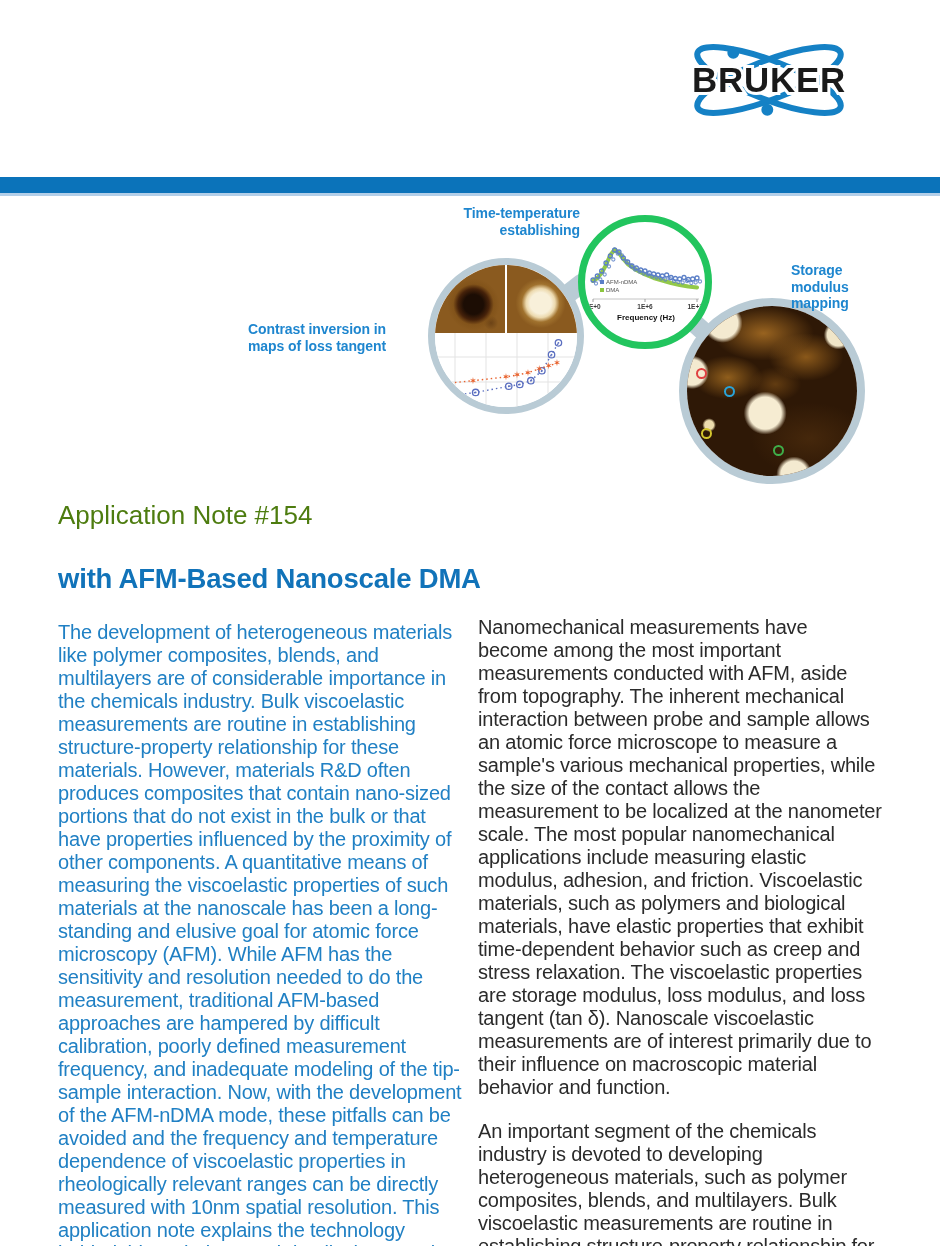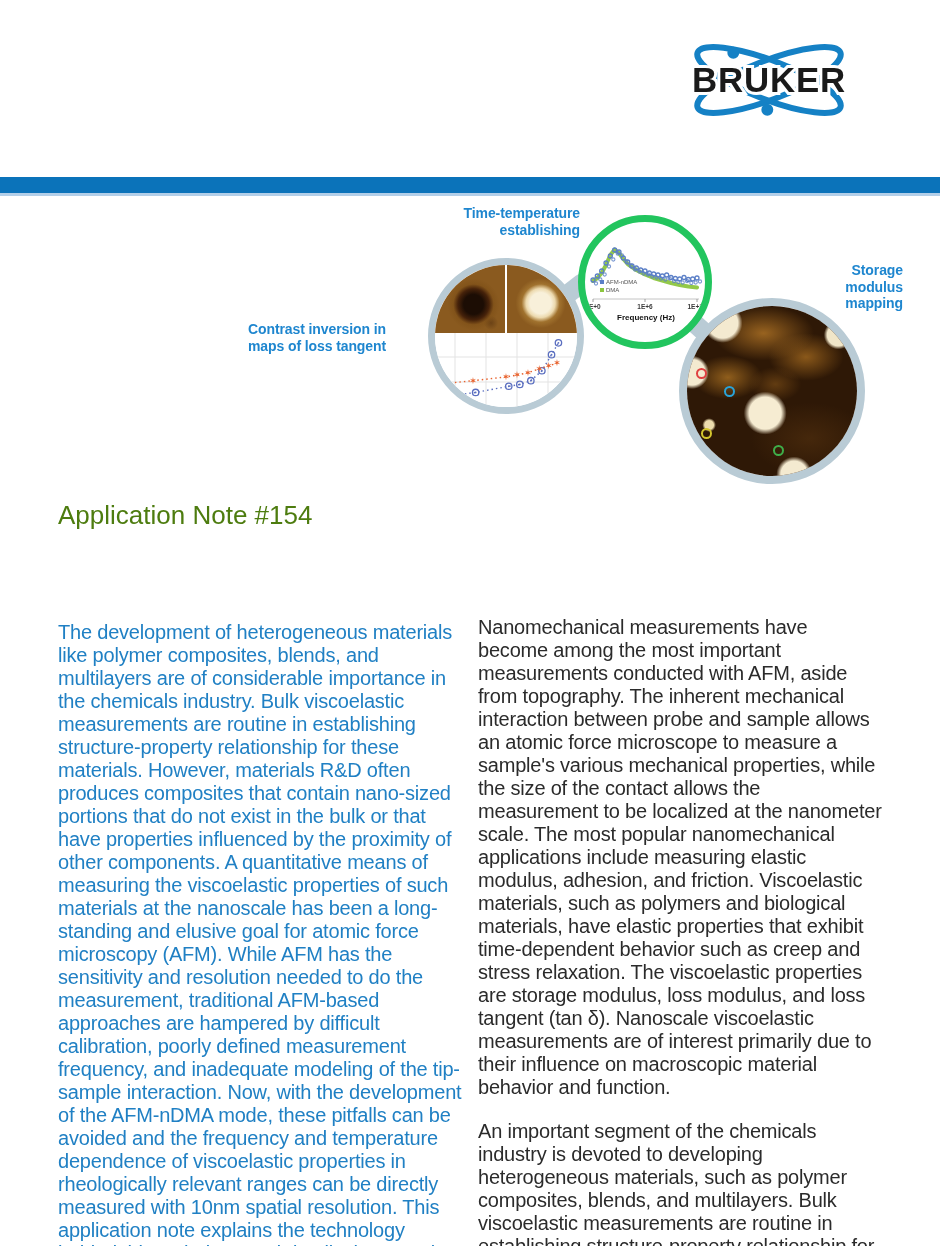--- a/index.html
+++ b/index.html
@@ -53,21 +53,21 @@
       #2e1806;
   }
   .ring{position:absolute;width:11px;height:11px;border-radius:50%;box-sizing:border-box;border:2px solid;}
   .ring-red{left:9px;top:62px;border-color:#e04040;}
   .ring-cyan{left:37px;top:80px;border-color:#29a3d8;}
   .ring-yellow{left:14px;top:122px;border-color:#d4c62e;}
   .ring-green{left:86px;top:139px;border-color:#3fae49;}
   .hero-label{position:absolute;z-index:3;color:#1e86cf;font-size:14px;font-weight:600;line-height:16.5px;letter-spacing:-0.1px;}
   .label-tts{left:418px;top:205px;width:162px;text-align:right;}
   .label-contrast{left:248px;top:321px;width:164px;text-align:left;}
-  .label-storage{left:791px;top:262px;width:112px;text-align:right;}
+  .label-storage{left:791px;top:262px;width:112px;text-align:left;}
   
   .kicker{position:absolute;left:58px;top:500px;font-size:26px;color:#4d7c0f;}
   .headline{position:absolute;left:58px;top:532px;margin:0;font-size:27.5px;line-height:31px;font-weight:700;color:#1173b9;letter-spacing:-0.2px;}
   
   .col{position:absolute;}
   .col p{margin:0 0 21px 0;font-size:20px;line-height:23px;letter-spacing:-0.2px;}
   .col-left{left:58px;top:621px;width:408px;color:#2080c4;}
   .col-right{left:478px;top:616px;width:404px;color:#2b2b2b;}
   .col-right h2{margin:0 0 15px 0;font-size:17px;font-weight:700;color:#1173b9;letter-spacing:-0.1px;}
   
@@ -214,21 +214,21 @@
       <div class="storage-img">
         <div class="ring ring-red"></div>
         <div class="ring ring-cyan"></div>
         <div class="ring ring-yellow"></div>
         <div class="ring ring-green"></div>
       </div>
     </div>
   </div>
 
   <div class="kicker">Application Note #154</div>
-  <h1 class="headline"><br></h1>
+  <h1 class="headline"><br><span>with AFM-Based Nanoscale DMA</span></h1>
 
   <div class="col col-left">
     <p>The development of heterogeneous materials like polymer composites, blends, and multilayers are of considerable importance in the chemicals industry. Bulk viscoelastic measurements are routine in establishing structure-property relationship for these materials. However, materials R&amp;D often produces composites that contain nano-sized portions that do not exist in the bulk or that have properties influenced by the proximity of other components. A quantitative means of measuring the viscoelastic properties of such materials at the nanoscale has been a long-standing and elusive goal for atomic force microscopy (AFM). While AFM has the sensitivity and resolution needed to do the measurement, traditional AFM-based approaches are hampered by difficult calibration, poorly defined measurement frequency, and inadequate modeling of the tip-sample interaction. Now, with the development of the AFM-nDMA mode, these pitfalls can be avoided and the frequency and temperature dependence of viscoelastic properties in rheologically relevant ranges can be directly measured with 10nm spatial resolution. This application note explains the technology behind this technique and details the ways it enables investigation of previously inaccessible microscopic domains in heterogeneous polymeric materials.</p>
   </div>
   <div class="col col-right">
     <p>Nanomechanical measurements have become among the most important measurements conducted with AFM, aside from topography. The inherent mechanical interaction between probe and sample allows an atomic force microscope to measure a sample's various mechanical properties, while the size of the contact allows the measurement to be localized at the nanometer scale. The most popular nanomechanical applications include measuring elastic modulus, adhesion, and friction. Viscoelastic materials, such as polymers and biological materials, have elastic properties that exhibit time-dependent behavior such as creep and stress relaxation. The viscoelastic properties are storage modulus, loss modulus, and loss tangent (tan δ). Nanoscale viscoelastic measurements are of interest primarily due to their influence on macroscopic material behavior and function.</p>
     <p>An important segment of the chemicals industry is devoted to developing heterogeneous materials, such as polymer composites, blends, and multilayers. Bulk viscoelastic measurements are routine in establishing structure-property relationship for these materials, especially in the development of a material's mechanical properties. However, material research and development often produces composites or blends that contain nano-sized domains of components that do not exist in the bulk or have properties that are influenced by the proximity of other components (interphase). To fine-tune the characteristics of</p>
   </div>
 
 </div>

